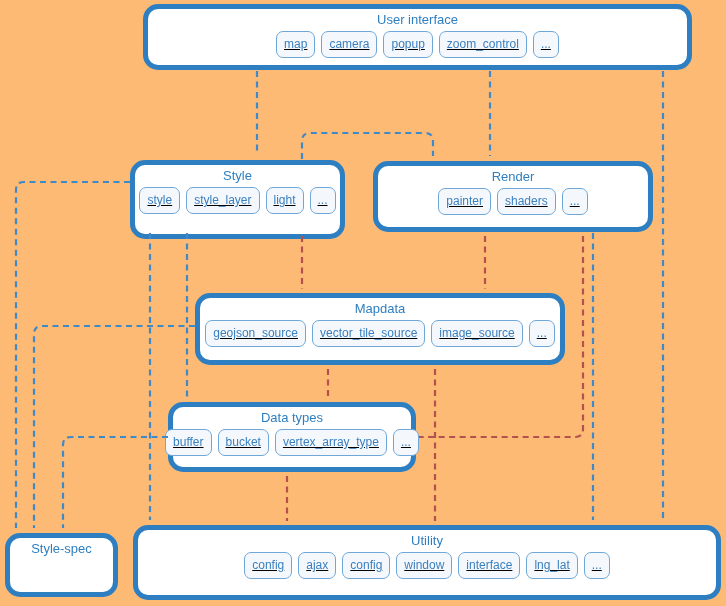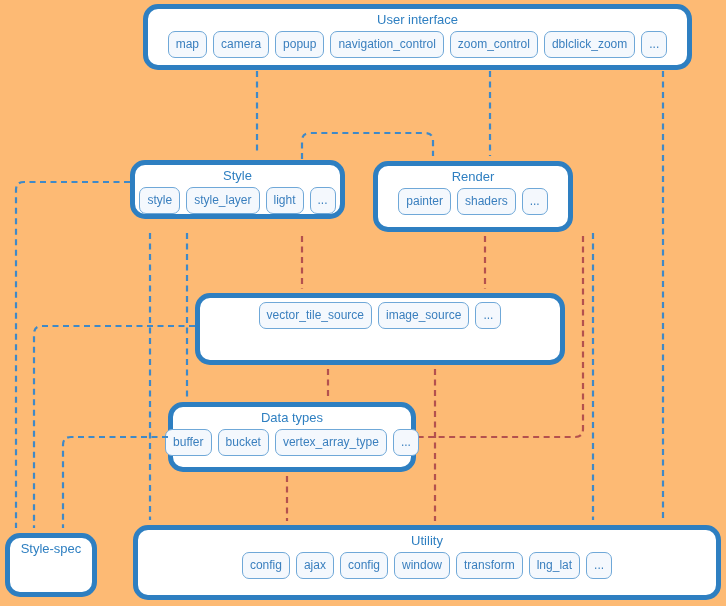--- a/index.html
+++ b/index.html
@@ -26,20 +26,21 @@
     color:#2E7FC1;
     white-space:nowrap;
   }
   .chips{
     display:flex;
     justify-content:center;
     align-items:center;
     gap:6px;
     margin-top:4px;
     flex-wrap:nowrap;
+    text-decoration:underline;
   }
   .chip{
     box-sizing:border-box;
     border:1.5px solid #6FA8D8;
     border-radius:7px;
     background:#F4F8FD;
     color:#3A7FBE;
     font-size:12px;
     padding:5px 7px;
     white-space:nowrap;
@@ -85,68 +86,68 @@
         <path d="M287,476 V521" stroke="#B4514E" marker-end="url(#arrow-red)" marker-start="url(#arrow-red)"></path>
       </g>
   </svg>
   <div id="groups-root">
       <div class="group" style="left: 143px; top: 4px; width: 549px; height: 66px;">
         <div class="title">User interface</div>
         <div class="chips">
           <span class="chip">map</span>
           <span class="chip">camera</span>
           <span class="chip">popup</span>
-          <span class="chip">navigation_control</span>
           <span class="chip">zoom_control</span>
-          <span class="chip">dblclick_zoom</span>
           <span class="chip">...</span>
         </div>
       </div>
-      <div class="group" style="left: 130px; top: 160px; width: 215px; height: 59px;">
+      <div class="group" style="left: 130px; top: 160px; width: 215px; height: 79px;">
         <div class="title">Style</div>
         <div class="chips">
           <span class="chip">style</span>
           <span class="chip">style_layer</span>
           <span class="chip">light</span>
           <span class="chip">...</span>
         </div>
       </div>
-      <div class="group" style="left: 373px; top: 161px; width: 200px; height: 71px;">
+      <div class="group" style="left: 373px; top: 161px; width: 280px; height: 71px;">
         <div class="title">Render</div>
         <div class="chips">
           <span class="chip">painter</span>
           <span class="chip">shaders</span>
           <span class="chip">...</span>
         </div>
       </div>
       <div class="group" style="left: 195px; top: 293px; width: 370px; height: 72px;">
+        <div class="title">Mapdata</div>
         <div class="chips">
+          <span class="chip">geojson_source</span>
           <span class="chip">vector_tile_source</span>
           <span class="chip">image_source</span>
           <span class="chip">...</span>
         </div>
       </div>
       <div class="group" style="left: 168px; top: 402px; width: 248px; height: 70px;">
         <div class="title">Data types</div>
         <div class="chips">
           <span class="chip">buffer</span>
           <span class="chip">bucket</span>
           <span class="chip">vertex_array_type</span>
           <span class="chip">...</span>
         </div>
       </div>
-      <div class="group" style="left: 5px; top: 533px; width: 92px; height: 64px;">
+      <div class="group" style="left: 5px; top: 533px; width: 113px; height: 64px;">
         <div class="title">Style-spec</div>
       </div>
       <div class="group" style="left: 133px; top: 525px; width: 588px; height: 75px;">
         <div class="title">Utility</div>
         <div class="chips">
           <span class="chip">config</span>
           <span class="chip">ajax</span>
           <span class="chip">config</span>
           <span class="chip">window</span>
-          <span class="chip">transform</span>
+          <span class="chip">interface</span>
           <span class="chip">lng_lat</span>
           <span class="chip">...</span>
         </div>
       </div>
     </div>
 </div>
 
 </body></html>

